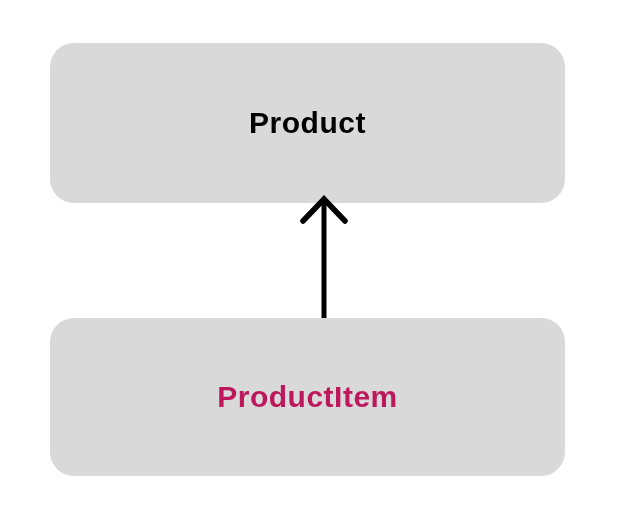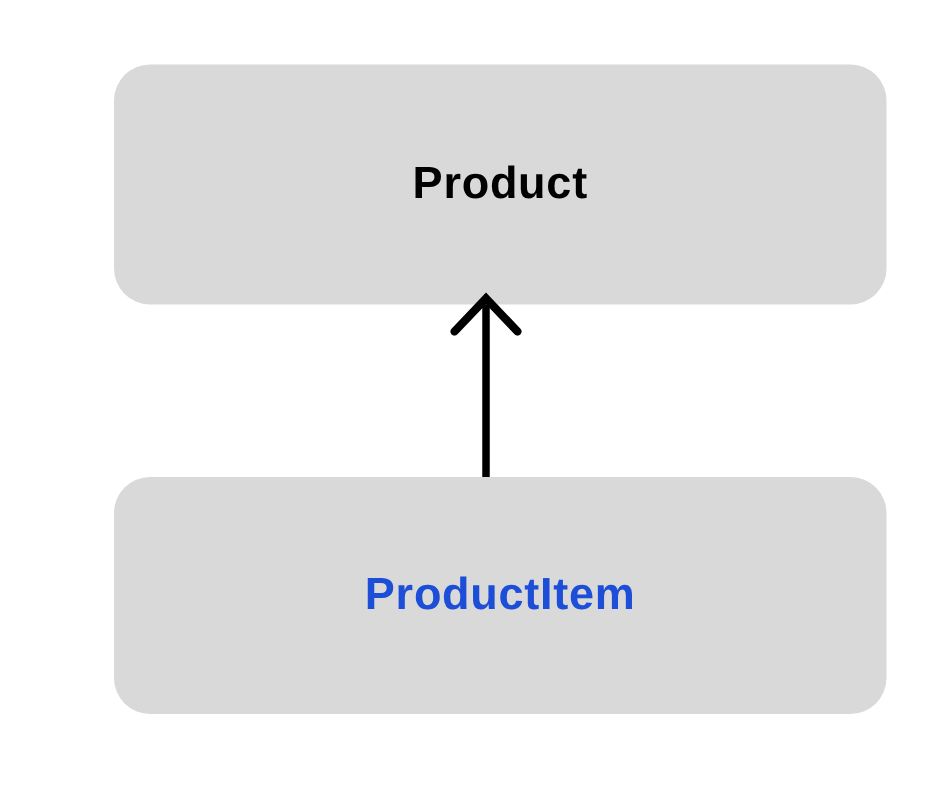--- a/index.html
+++ b/index.html
@@ -16,21 +16,20 @@
     overflow: hidden;
   }
   .node {
     position: absolute;
     left: 50px;
     width: 515px;
     border-radius: 24px;
     display: flex;
     align-items: center;
     justify-content: center;
-    margin-left: 26px;
   }
   .node-top {
     top: 43px;
     height: 160px;
   }
   .node-bottom {
     top: 318px;
     height: 158px;
   }
   .node-label {
@@ -57,16 +56,16 @@
   <div class="node node-top" style="background: rgb(217, 217, 217);">
     <span class="node-label" style="color: rgb(0, 0, 0);">Product</span>
   </div>
 
   <svg class="edge-svg" viewBox="0 0 620 532" xmlns="http://www.w3.org/2000/svg">
     <path d="M324 318 L324 203" stroke="#000000" stroke-width="5" fill="none" stroke-linecap="butt"></path>
     <path d="M303 221 L324 199 L345 221" stroke="#000000" stroke-width="5.5" fill="none" stroke-linecap="round" stroke-linejoin="miter"></path>
   </svg>
 
   <div class="node node-bottom" style="background: rgb(217, 217, 217);">
-    <span class="node-label" style="color: #1d4ed8;">ProductItem</span>
+    <span class="node-label" style="color: #be185d;">ProductItem</span>
   </div>
 
 </div>
 
 </body></html>

